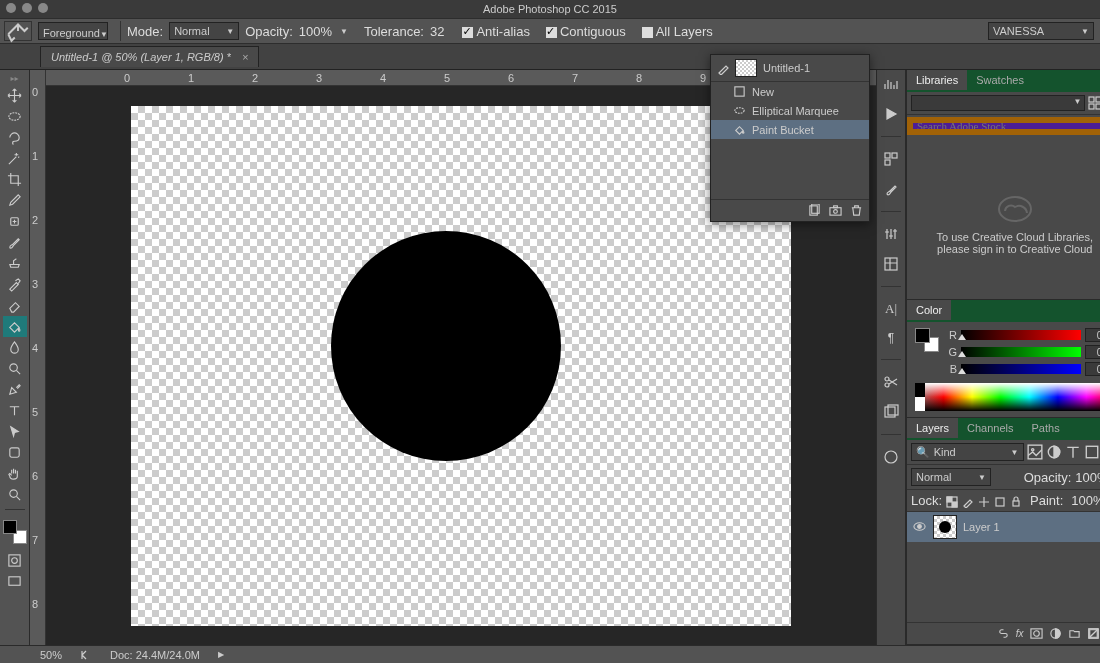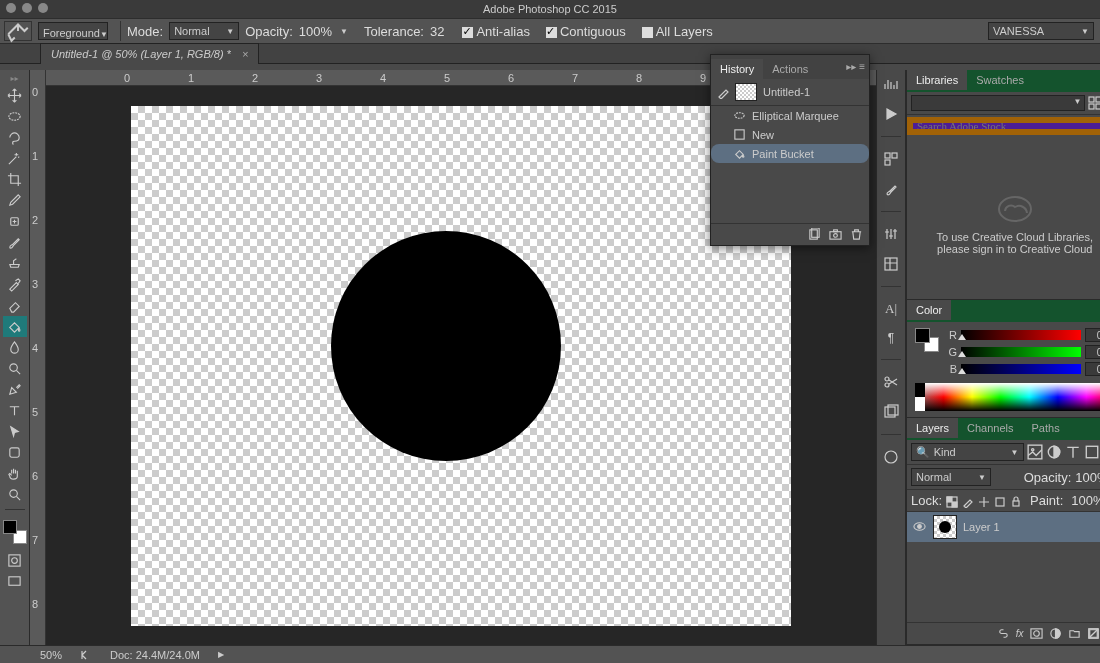--- a/index.html
+++ b/index.html
@@ -8,21 +8,21 @@
   .traffic { position:absolute; left:6px; top:3px; display:flex; gap:6px; }
   .traffic span { width:10px; height:10px; border-radius:50%; background:#888; display:block; }
   .optbar { height:26px; background:#535353; display:flex; align-items:center; padding:0 4px; border-top:1px solid #2d2d2d; border-bottom:1px solid #2d2d2d; }
   .optbar > * { margin-right:6px; }
   .tool-ico { width:28px; height:20px; background:#535353; border:1px solid #333; display:flex; align-items:center; justify-content:center; }
   select.dd, .dd { background:#444; border:1px solid #222; color:#ddd; height:18px; font-size:11px; padding:0 4px; }
   .lbl { color:#ddd; font-size:13px; }
   .chk { width:11px; height:11px; background:#ddd; display:inline-block; vertical-align:middle; margin-right:3px; position:relative; }
   .chk.on::after { content:"✓"; position:absolute; top:-2px; left:0; color:#000; font-size:11px; }
   .user-dd { position:absolute; right:6px; top:22px; width:106px; }
-  .tabrow { height:20px; background:#424242; display:flex; align-items:center; border-bottom:1px solid #222; padding-left:40px; }
+  .tabrow { height:26px; background:#424242; display:flex; align-items:center; border-bottom:1px solid #222; padding-left:40px; }
   .doctab { background:#494949; padding:4px 10px; border:1px solid #222; border-bottom:none; font-style:italic; color:#eee; font-size:11px; }
   .doctab .x { margin-left:8px; color:#aaa; }
   .main { position:absolute; top:70px; left:0; right:0; bottom:18px; display:flex; }
   .toolbar { width:30px; background:#535353; display:flex; flex-direction:column; align-items:center; padding-top:4px; border-right:1px solid #2a2a2a; }
   .toolbar .tbtn { width:24px; height:21px; display:flex; align-items:center; justify-content:center; color:#ddd; margin-bottom:0; position:relative; }
   .toolbar .tbtn.sel { background:#1f7a7a; }
   .toolbar .tbtn svg { width:15px; height:15px; }
   .toolbar .sep { width:20px; height:1px; background:#333; margin:4px 0; }
   .swatches { margin-top:6px; position:relative; width:24px; height:24px; }
   .swatches .fg { position:absolute; top:0; left:0; width:14px; height:14px; background:#000; border:1px solid #888; }
@@ -92,21 +92,21 @@
   .history { position:absolute; top:54px; left:710px; width:160px; background:#494949; border:1px solid #222; box-shadow:0 2px 10px rgba(0,0,0,0.5); z-index:10; }
   .history .htabs { display:flex; background:#424242; height:24px; align-items:flex-end; position:relative; }
   .history .htabs .menu2 { position:absolute; right:4px; top:6px; font-size:10px; color:#aaa; }
   .history .doc-row { display:flex; align-items:center; padding:4px 6px; border-bottom:1px solid #333; }
   .history .doc-row .brush { width:14px; margin-right:4px; }
   .history .doc-row .dthumb { width:22px; height:18px; background:#fff; background-image:
     linear-gradient(45deg,#ccc 25%,transparent 25%,transparent 75%,#ccc 75%),
     linear-gradient(45deg,#ccc 25%,transparent 25%,transparent 75%,#ccc 75%);
     background-size:4px 4px; background-position:0 0,2px 2px; border:1px solid #222; margin-right:6px; }
   .history .hstep { display:flex; align-items:center; padding:3px 6px 3px 22px; }
-  .history .hstep.sel { background:#5d6f82;border-radius:8px; }
+  .history .hstep.sel { background:#5d6f82; }
   .history .hstep svg { width:13px; height:13px; margin-right:6px; }
   .history .hfoot { display:flex; justify-content:flex-end; padding:4px 6px; gap:8px; border-top:1px solid #333; margin-top:60px; }
   .history .hfoot svg { width:13px; height:13px; }
   .annot { position:absolute; width:110px; height:110px; border-radius:50%; background:rgba(76,151,146,0.55); z-index:8; pointer-events:none; }
   svg { stroke:#ccc; fill:none; stroke-width:1.2; }
 </style>
 </head>
 <body>
 
 <div class="titlebar">
@@ -561,43 +561,38 @@
   <svg viewBox="0 0 12 12" style="width:12px;height:12px;margin-right:18px">
       <path d="M2 6l4-4M2 6l4 4M2 2v8"></path>
     </svg>
   <span>Doc: 24.4M/24.0M</span>
   <span style="font-size:8px">▶</span>
 </div>
 
 <div class="annot" style="top:86px;left:720px"></div>
 
 <div class="history">
-  <div class="htabs">
-    <div class="ptab active">History</div>
-    <div class="ptab">Actions</div>
-    <div class="menu2">▸▸ ≡</div>
-  </div>
   <div class="doc-row">
     <svg class="brush" viewBox="0 0 14 14">
         <path d="M2 12l7-7 2 2-7 7z"></path>
       </svg>
     <div class="dthumb"></div>
     <span>Untitled-1</span>
   </div>
   <div class="hstep">
     <svg viewBox="0 0 14 14">
-        <ellipse cx="7" cy="7" rx="5" ry="3" stroke-dasharray="2 1"></ellipse>
-      </svg>
-    <span>Elliptical Marquee</span>
+        <rect x="2" y="2" width="10" height="10"></rect>
+      </svg>
+    <span>New</span>
   </div>
   <div class="hstep">
     <svg viewBox="0 0 14 14">
-        <rect x="2" y="2" width="10" height="10"></rect>
-      </svg>
-    <span>New</span>
+        <ellipse cx="7" cy="7" rx="5" ry="3" stroke-dasharray="2 1"></ellipse>
+      </svg>
+    <span>Elliptical Marquee</span>
   </div>
   <div class="hstep sel">
     <svg viewBox="0 0 14 14">
         <path d="M3 8l4-4 4 4-4 4zM11 9c1 1 1 2 0 2s-1-1 0-2z"></path>
       </svg>
     <span>Paint Bucket</span>
   </div>
   <div class="hfoot">
     <svg viewBox="0 0 14 14">
         <rect x="2" y="2" width="8" height="10"></rect>

